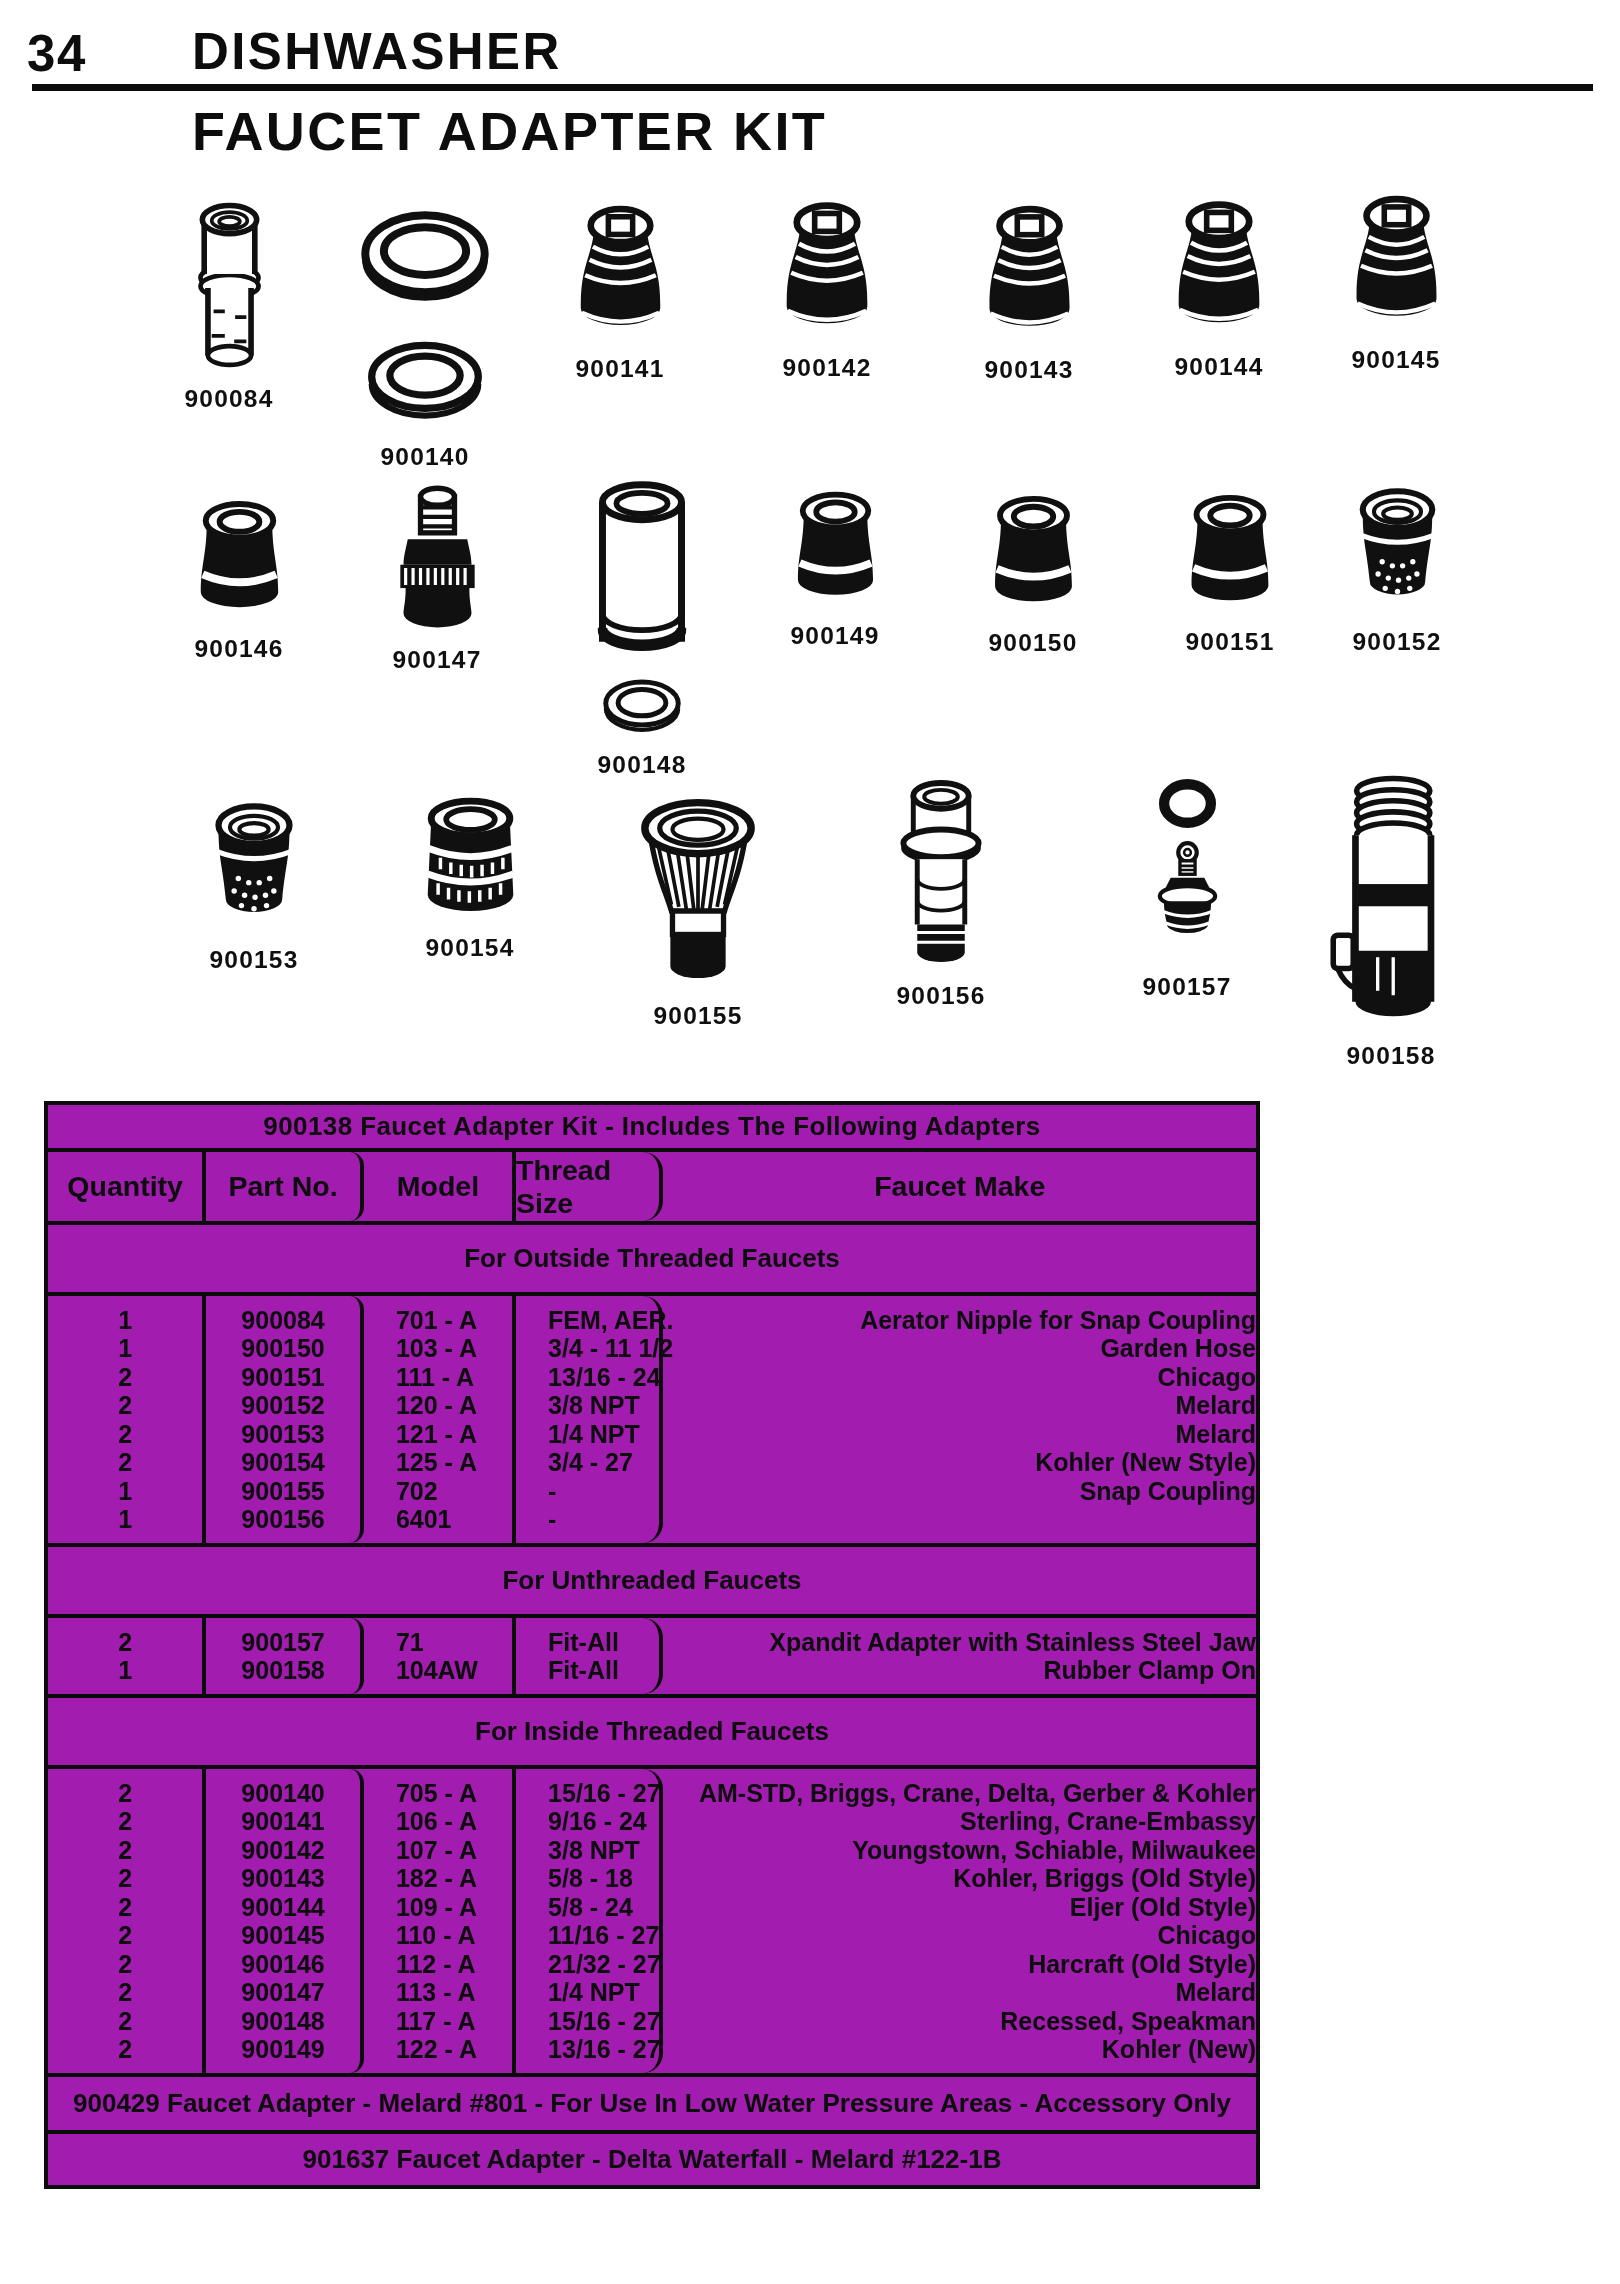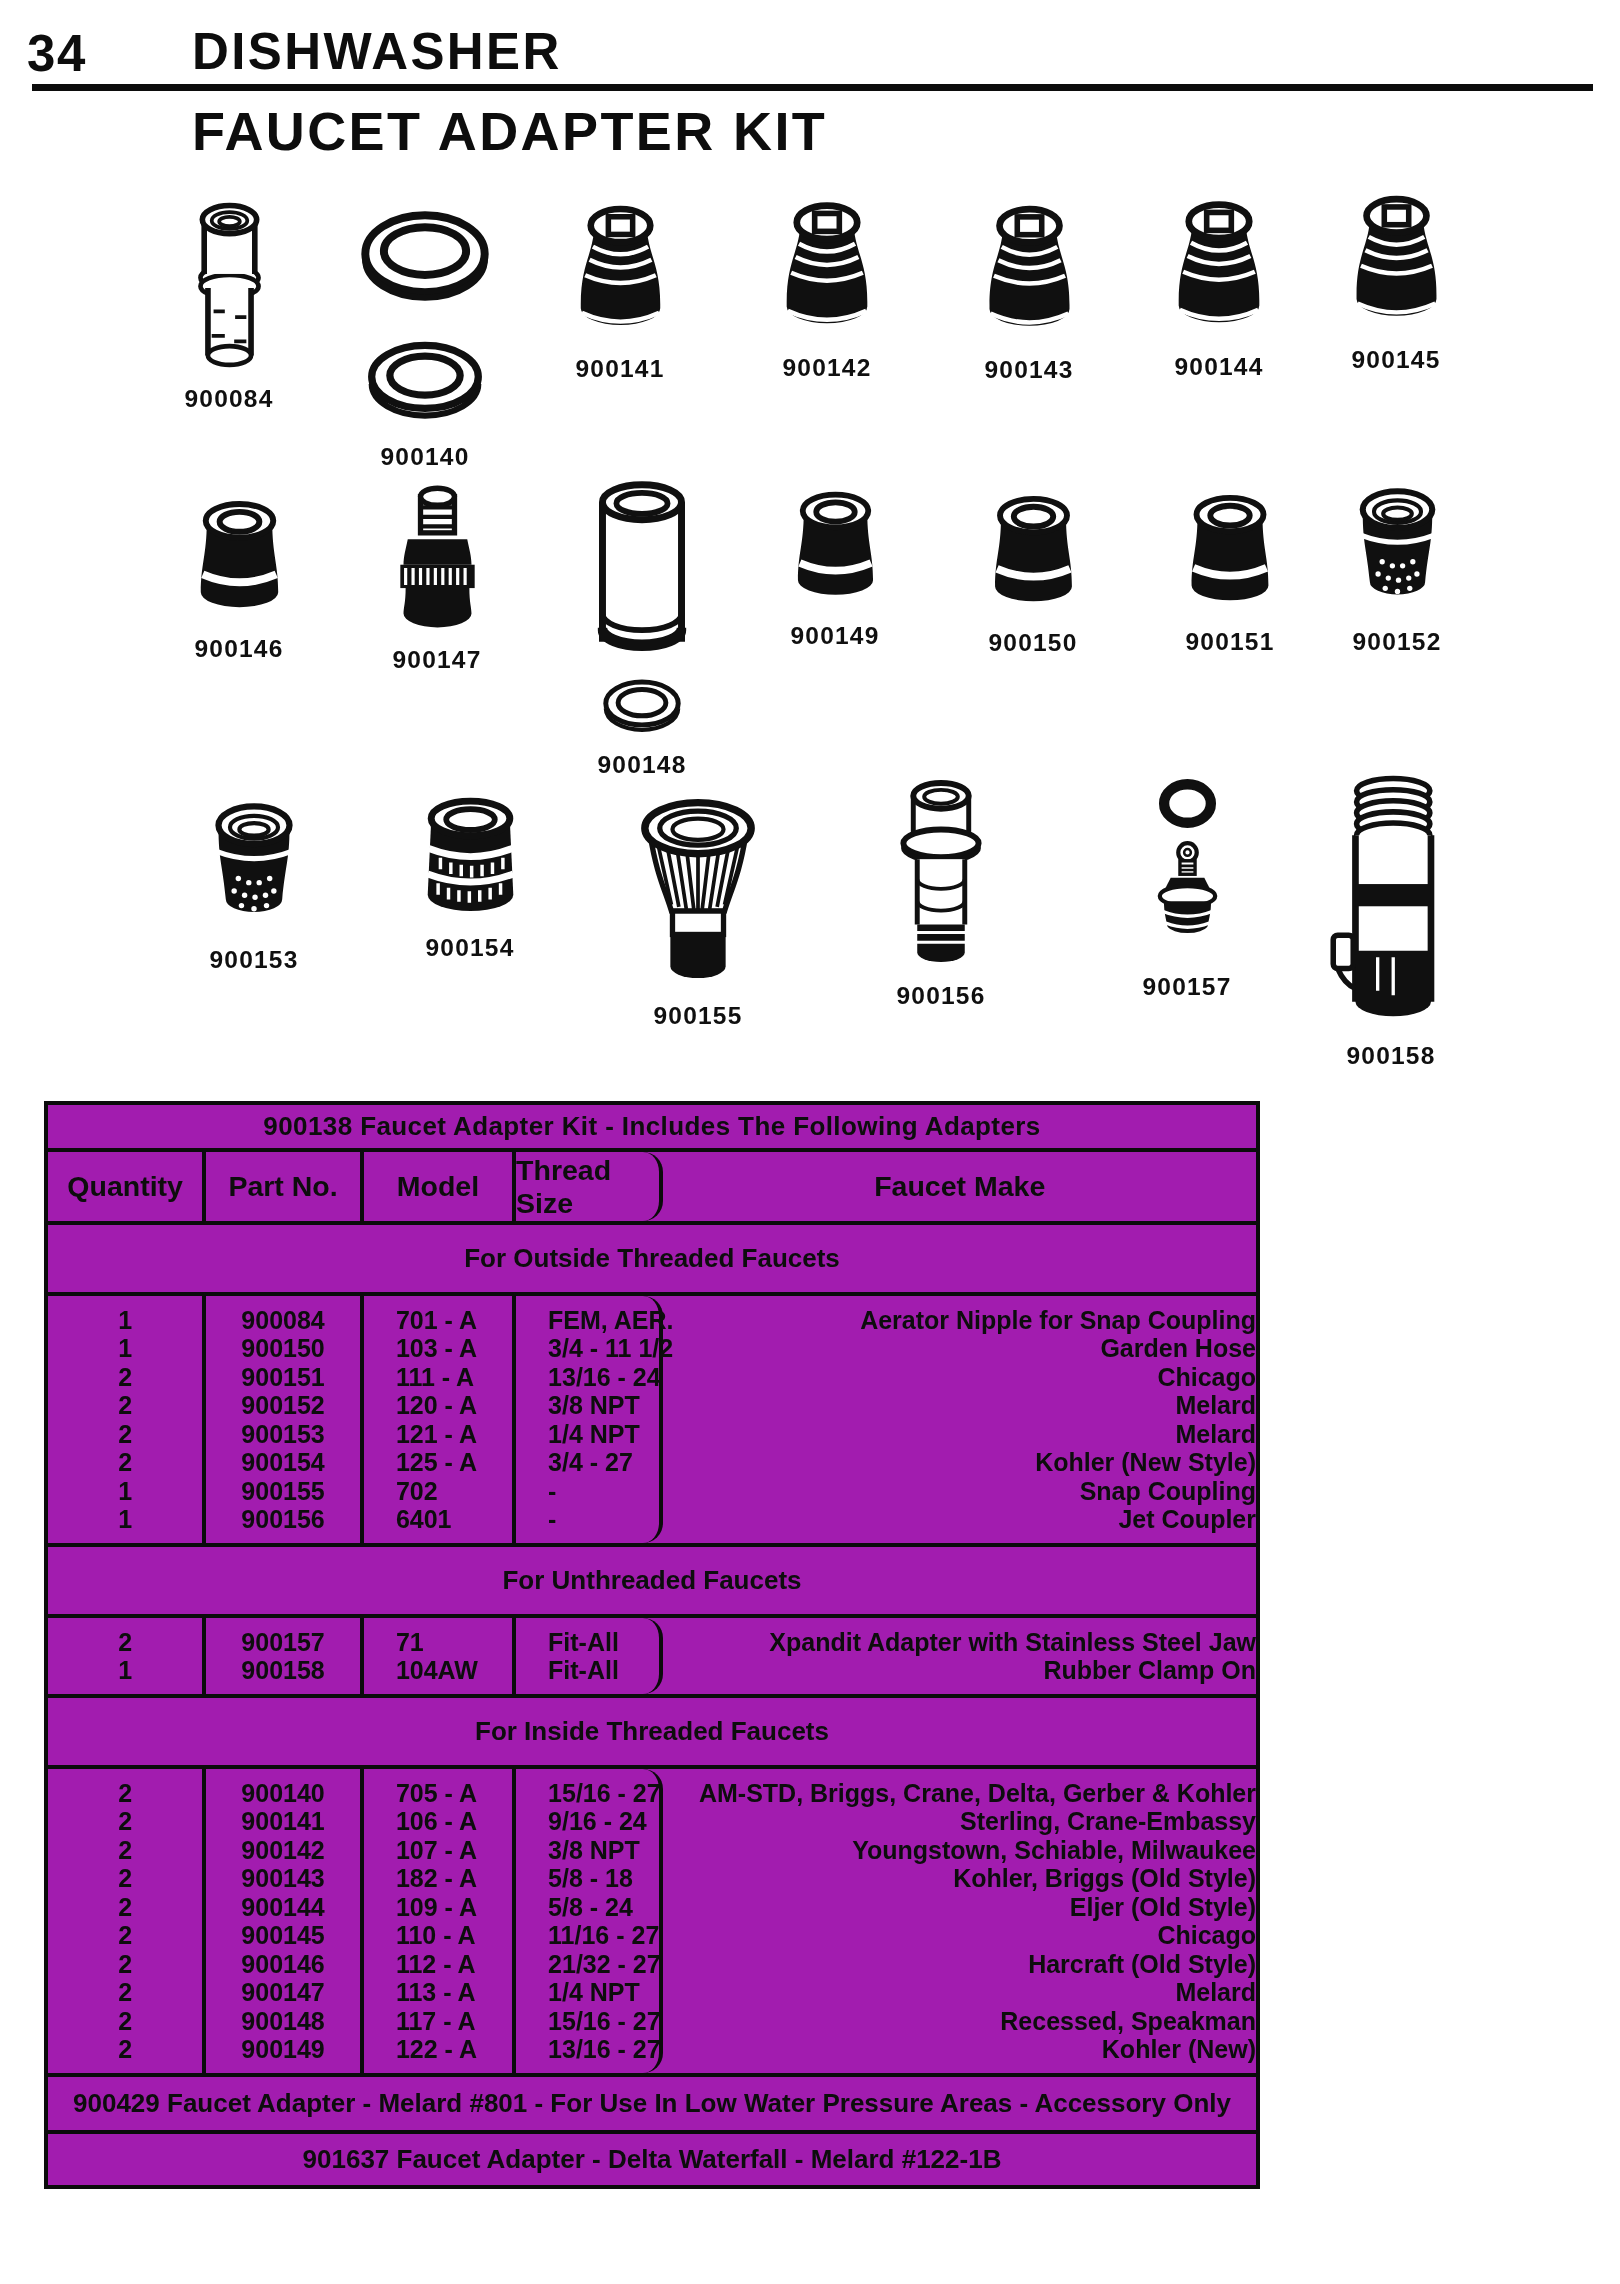--- a/index.html
+++ b/index.html
@@ -22,21 +22,21 @@
   .part figcaption{ margin-top:8px; font-size:24.5px; font-weight:700; letter-spacing:1.2px; color:#101010; white-space:nowrap;}
   
   .partstable{
     position:absolute; left:44px; top:1101px; width:1216px;
     border:4.7px solid #0b0b0b; background:#a21caf;
   }
   .t-title{ height:47px; border-bottom:4px solid #0b0b0b; display:flex; align-items:center; justify-content:center;
     font-size:26px; font-weight:700; letter-spacing:0.4px;}
   .t-cols{ display:flex; height:73px; border-bottom:4.7px solid #0b0b0b;}
   .t-cols .c{ display:flex; align-items:center; justify-content:center; font-size:28.5px; font-weight:700;}
-  .w-qty{ width:13.1%; } .w-part{ width:13.05%; } .w-model{ width:12.6%; } .w-thread{ width:12.2%;border-radius:20px; } .w-make{ flex:1;text-align:right; }
+  .w-qty{ width:13.1%; } .w-part{ width:13.05%;border-radius:14px; } .w-model{ width:12.6%; } .w-thread{ width:12.2%;border-radius:20px; } .w-make{ flex:1;text-align:right; }
   .t-cols .c:not(:last-child){ border-right:4px solid #0b0b0b; }
   .t-band{ height:71px; border-bottom:4.7px solid #0b0b0b; display:flex; align-items:center; justify-content:center;
     font-size:26px; font-weight:700;}
   .t-block{ display:flex; border-bottom:4.7px solid #0b0b0b;}
   .t-block .col{ padding:9.5px 0; font-size:25px; font-weight:600;}
   .t-block .col:not(:last-child){ border-right:4px solid #0b0b0b; }
   .cell-line{ line-height:28.5px; height:28.5px; white-space:nowrap; overflow:visible;}
   .col.w-qty .cell-line, .col.w-part .cell-line{ text-align:center; }
   .col.w-model .cell-line{ padding-left:32px; }
   .col.w-thread .cell-line{ padding-left:32px; }
@@ -406,21 +406,20 @@
           <div class="cell-line">-</div>
         </div>
       <div class="col w-make">
           <div class="cell-line">Aerator Nipple for Snap Coupling</div>
           <div class="cell-line">Garden Hose</div>
           <div class="cell-line">Chicago</div>
           <div class="cell-line">Melard</div>
           <div class="cell-line">Melard</div>
           <div class="cell-line">Kohler (New Style)</div>
           <div class="cell-line">Snap Coupling</div>
-          <div class="cell-line">Jet Coupler</div>
         </div>
     </div>
 
     <div class="t-band">For Unthreaded Faucets</div>
     <div class="t-block">
       <div class="col w-qty">
           <div class="cell-line">2</div>
           <div class="cell-line">1</div>
         </div>
       <div class="col w-part">

